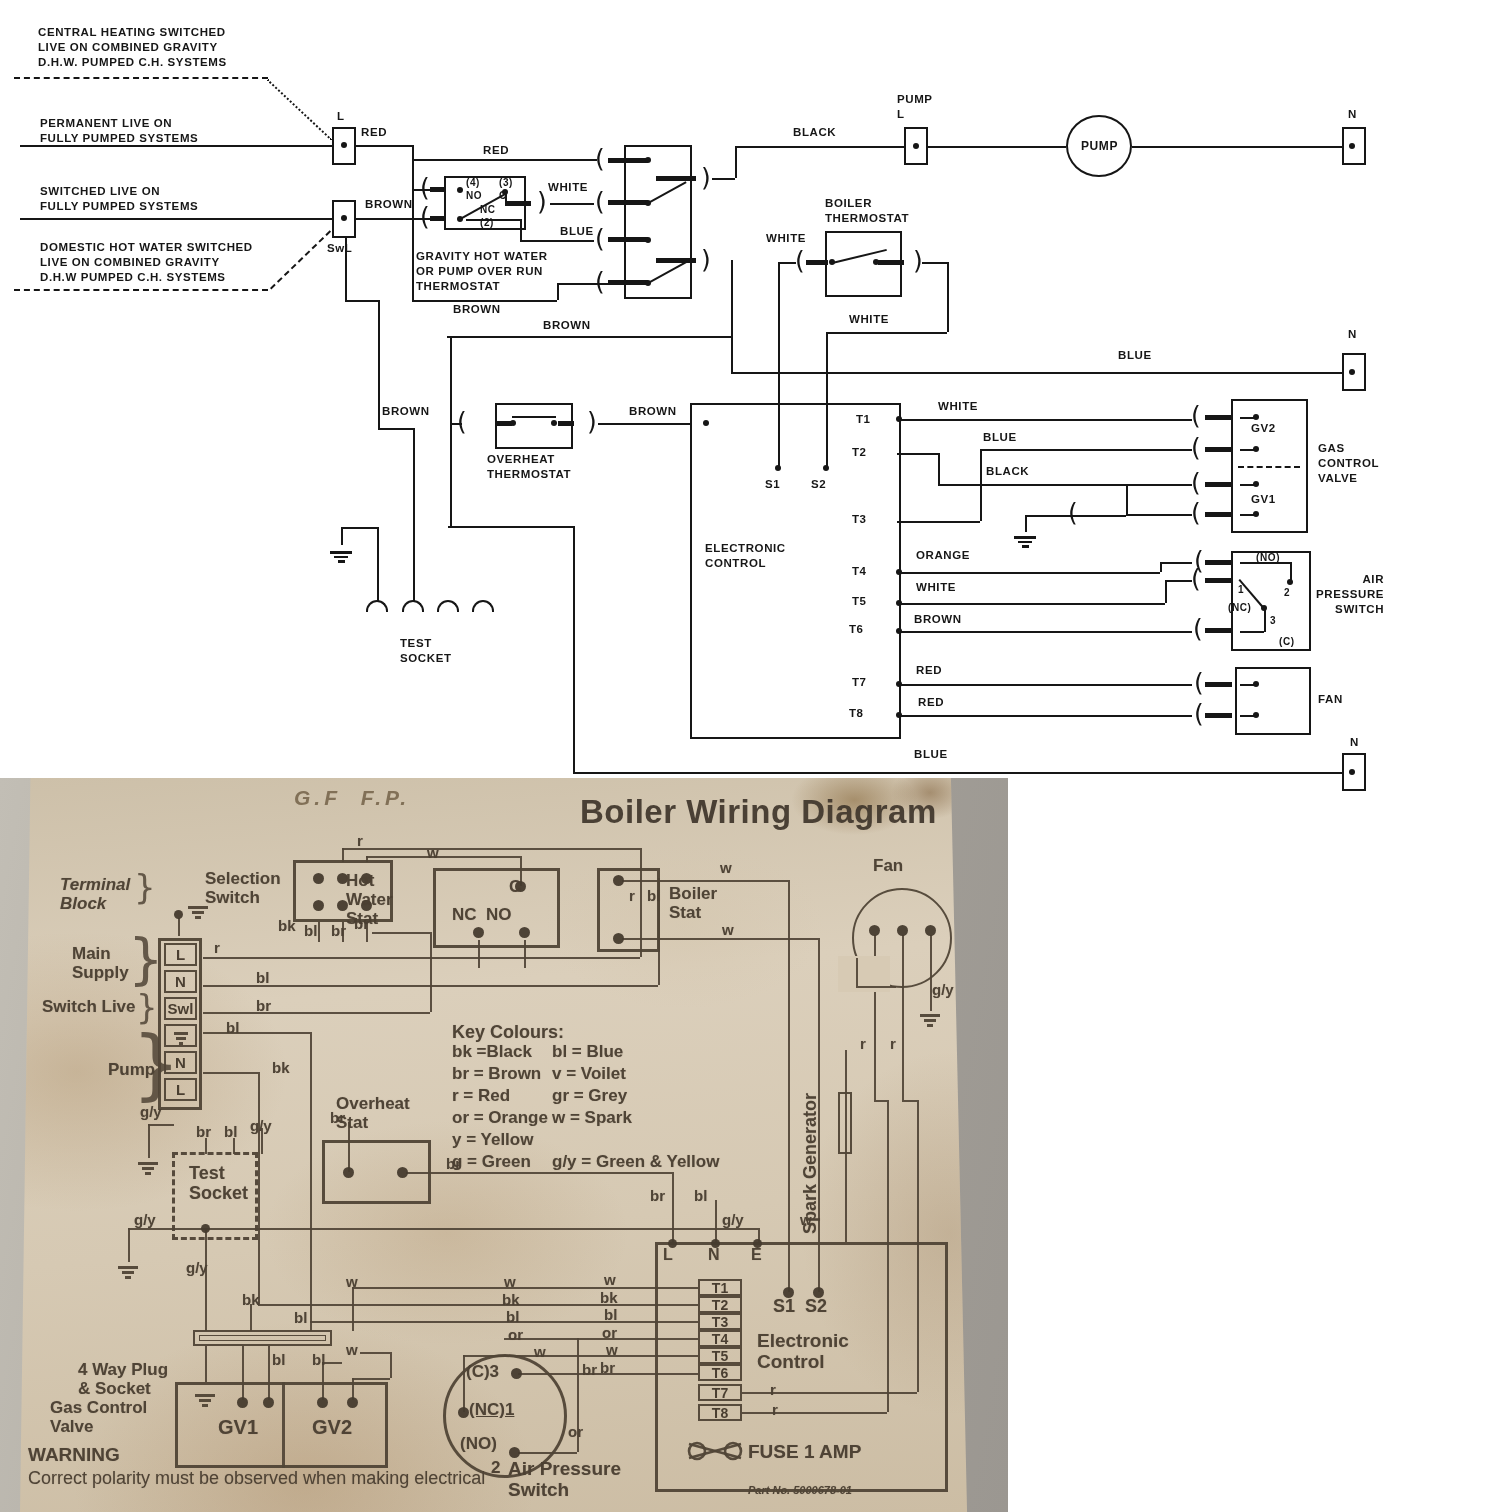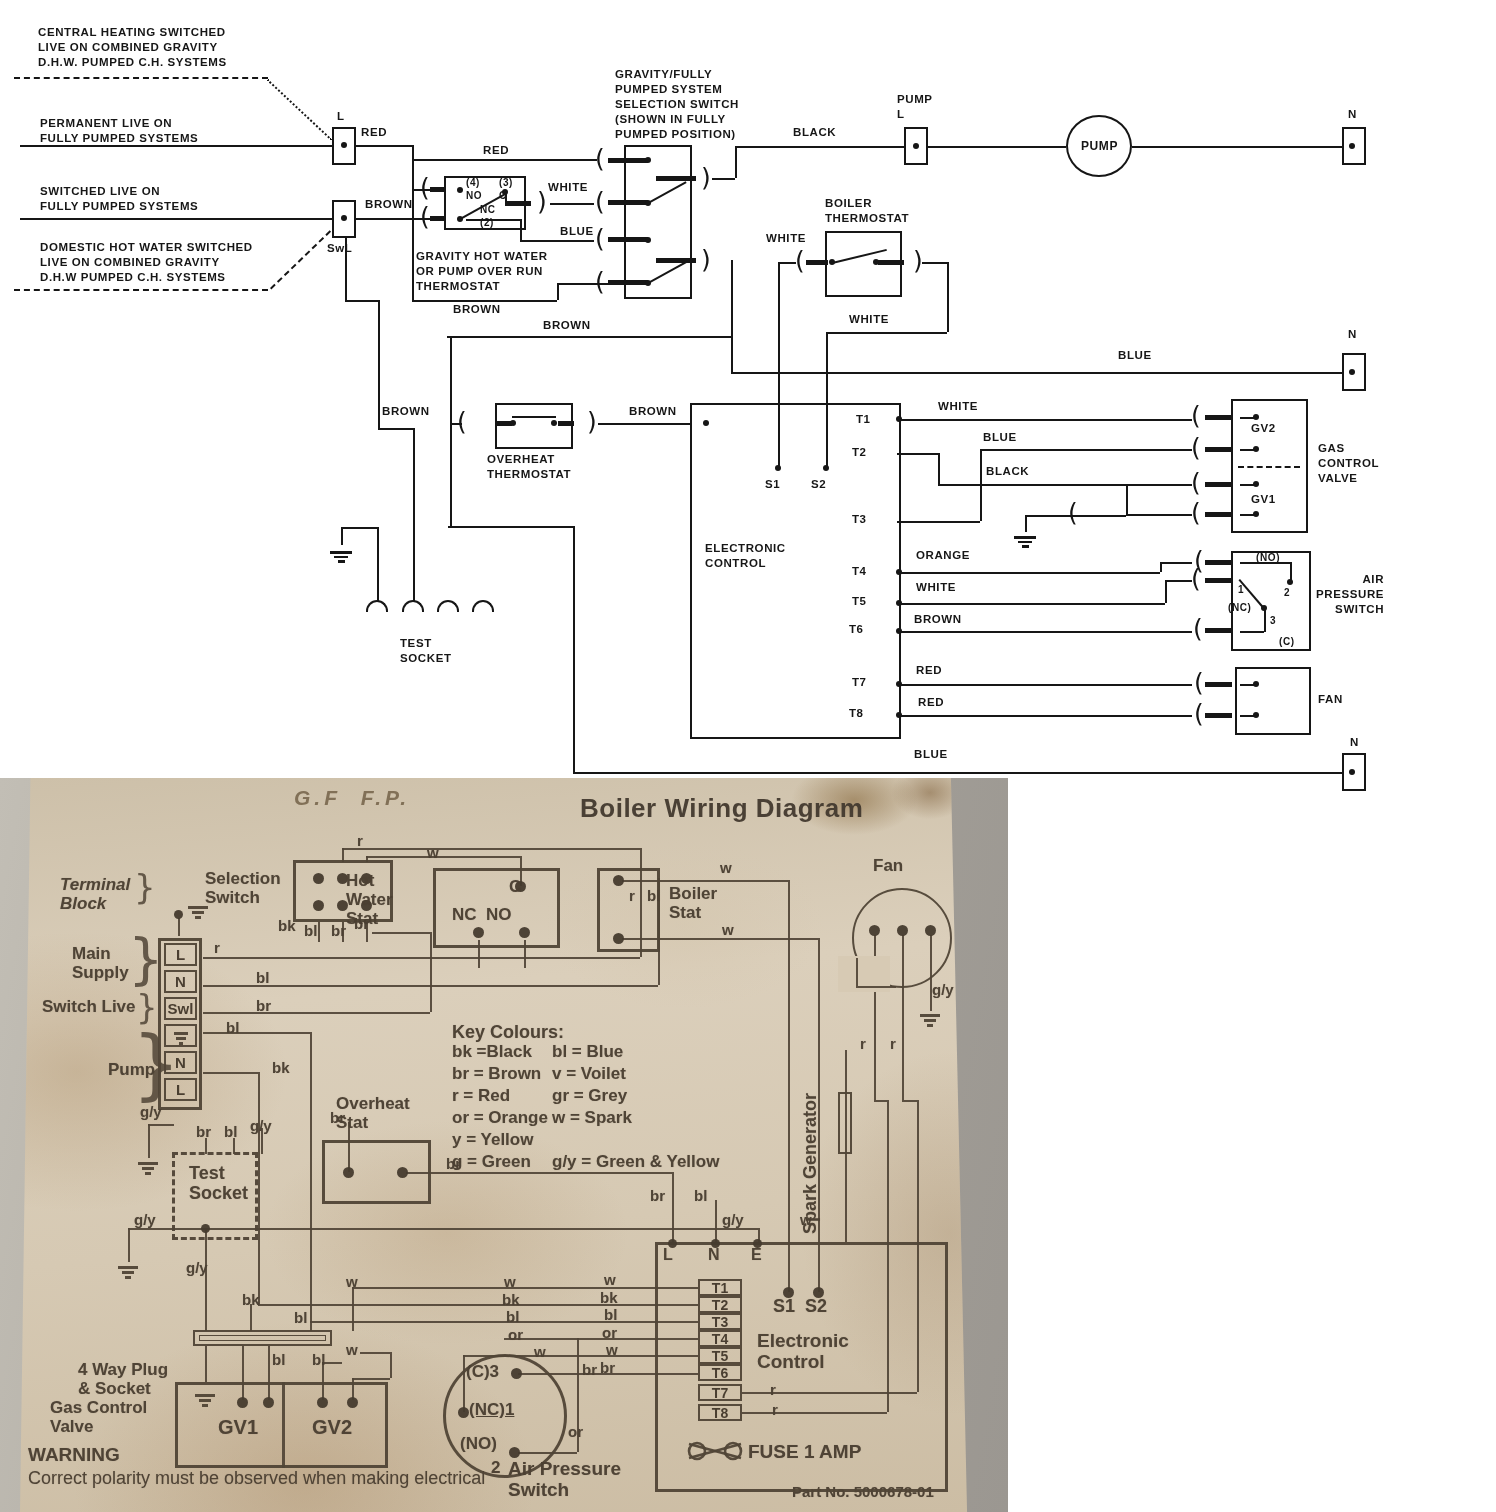--- a/index.html
+++ b/index.html
@@ -40,27 +40,27 @@
       radial-gradient(90px 50px at 88% 3%,rgba(122,88,40,.5),rgba(122,88,40,0) 70%),
       radial-gradient(55px 38px at 96% 2%,rgba(110,75,35,.45),rgba(110,75,35,0) 70%),
       radial-gradient(200px 120px at 70% 20%,rgba(212,198,174,.55),rgba(212,198,174,0) 70%),
       radial-gradient(300px 200px at 6% 40%,rgba(168,138,98,.38),rgba(168,138,98,0) 70%),
       radial-gradient(260px 160px at 45% 62%,rgba(175,146,108,.30),rgba(175,146,108,0) 70%),
       radial-gradient(330px 230px at 30% 96%,rgba(165,130,90,.34),rgba(165,130,90,0) 70%),
       radial-gradient(210px 260px at 98% 62%,rgba(150,120,85,.28),rgba(150,120,85,0) 70%),
       linear-gradient(175deg,#cdc0a9 0%,#dbcfbb 30%,#d6c9b3 60%,#ccbda4 100%);}
   .notch-cover{position:absolute;background:#d7cab4;}
   
-  #photo-title{position:absolute;left:580px;top:793px;font-size:26px;font-weight:700;
+  #photo-title{position:absolute;left:580px;top:793px;font-size:33px;font-weight:700;
                color:rgba(66,57,46,.95);letter-spacing:.5px;}
   #hand-note{position:absolute;left:294px;top:786px;}
   #warn-title{position:absolute;left:28px;top:1444px;font-size:19px;}
   #warn-line1{position:absolute;left:28px;top:1468px;font-size:18px;font-weight:400;}
   #warn-line2{position:absolute;left:28px;top:1491px;font-size:18px;font-weight:400;}
-  #part-no{position:absolute;left:792px;top:1484px;font-size:15px;}
+  #part-no{position:absolute;left:748px;top:1484px;font-size:11px;font-style:italic;}
   #fuse-label{position:absolute;left:748px;top:1441px;font-size:19px;}
   #keyc{position:absolute;left:452px;top:1022px;}
   #keyc .kc-title{font-size:18px;font-weight:700;}
   .kc-row{height:22px;font-size:17px;font-weight:700;}
   .kc-c1{display:inline-block;width:100px;}
   #fuse-icon{position:absolute;left:686px;top:1437px;}
 </style>
 </head>
 <body>
 
@@ -306,25 +306,20 @@
     <div class="lb tl" style="left: 327px; top: 241px;">SwL</div>
     <div class="lb tl" style="left: 466px; top: 176px; font-size: 10px;">(4)
 NO</div>
     <div class="lb tl" style="left: 499px; top: 176px; font-size: 10px;">(3)
 C</div>
     <div class="lb tl" style="left: 480px; top: 203px; font-size: 10px;">NC
 (2)</div>
     <div class="lb tl" style="left: 483px; top: 143px;">RED</div>
     <div class="lb tl" style="left: 548px; top: 180px;">WHITE</div>
     <div class="lb tl" style="left: 560px; top: 224px;">BLUE</div>
-    <div class="lb tl" style="left: 615px; top: 67px;">GRAVITY/FULLY
-PUMPED SYSTEM
-SELECTION SWITCH
-(SHOWN IN FULLY
-PUMPED POSITION)</div>
     <div class="lb tl" style="left: 416px; top: 249px;">GRAVITY HOT WATER
 OR PUMP OVER RUN
 THERMOSTAT</div>
     <div class="lb tl" style="left: 453px; top: 302px;">BROWN</div>
     <div class="lb tl" style="left: 543px; top: 318px;">BROWN</div>
     <div class="lb tl" style="left: 793px; top: 125px;">BLACK</div>
     <div class="lb tl" style="left: 897px; top: 92px;">PUMP
 L</div>
     <div class="lb tl" style="left: 1081px; top: 139px; font-size: 12px;">PUMP</div>
     <div class="lb tl" style="left: 1348px; top: 107px;">N</div>

